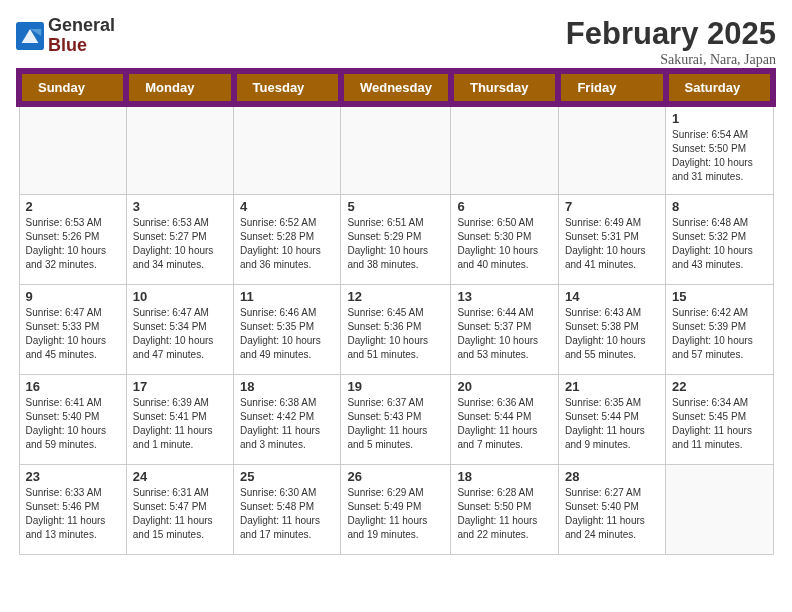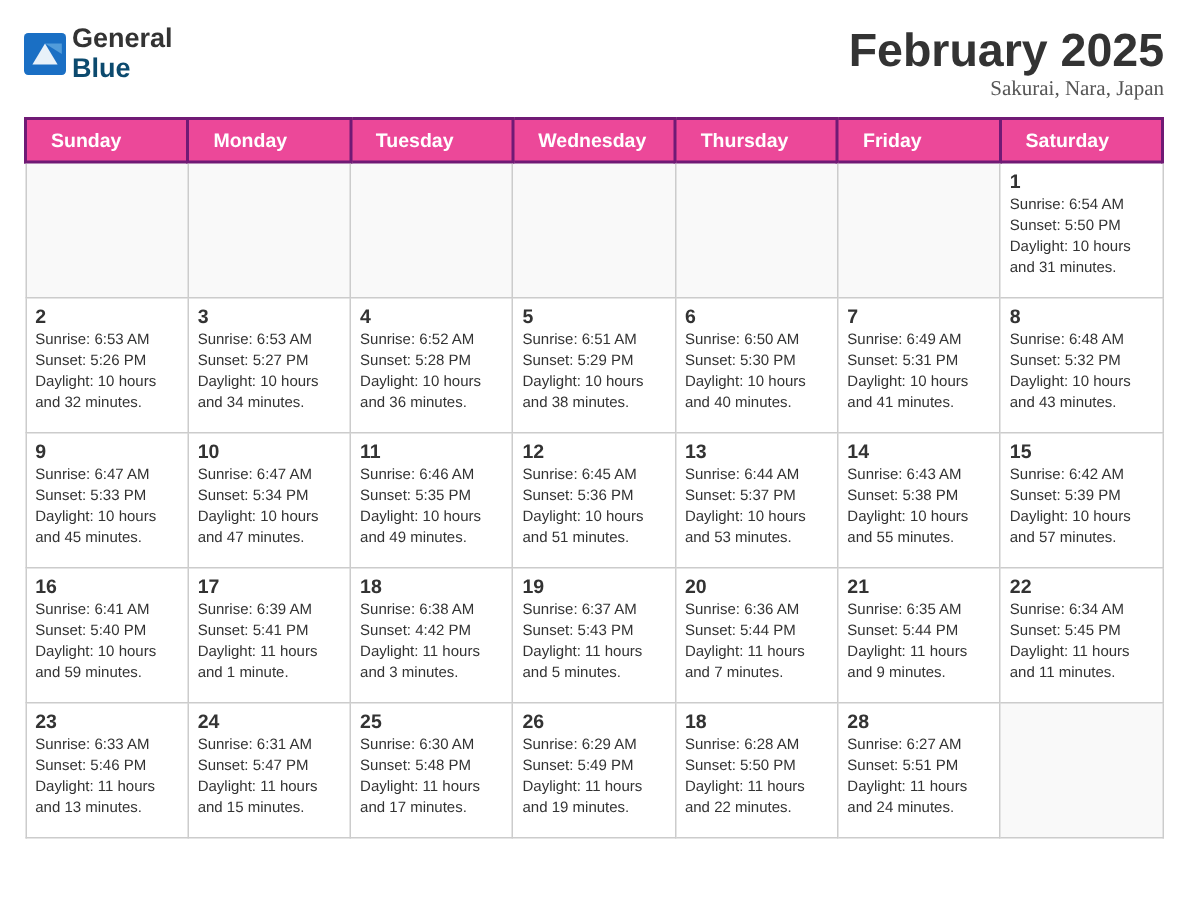--- a/index.html
+++ b/index.html
@@ -7,35 +7,35 @@
       font-family: Arial, sans-serif;
       background: #fff;
       width: 792px;
       min-height: 612px;
       padding: 16px;
     }
     .header {
       display: flex;
       justify-content: space-between;
       align-items: flex-start;
-      margin-bottom: 10px;
+      margin-bottom: 0;
     }
     .logo {
       display: flex;
       align-items: center;
     }
     .logo-text {
       display: flex;
       flex-direction: column;
       font-size: 18px;
       font-weight: bold;
       line-height: 1.1;
     }
     .logo-text .general { color: #333; }
-    .logo-text .blue { color: #0c4a6e; }
+    .logo-text .blue { color: #7f1d1d; }
     .logo-icon {
       width: 28px;
       height: 28px;
       margin-right: 4px;
     }
     .title-area {
       text-align: right;
     }
     .month-title {
       font-size: 31px;
@@ -46,26 +46,26 @@
       font-size: 14px;
       color: #555;
       font-family: Liberation Serif, serif;
     }
     .calendar {
       width: 100%;
       border-collapse: collapse;
       border: 1px solid #ccc;
     }
     .calendar th {
-      background-color: #ec4899;
+      background-color: #a16207;
       color: #fff;
       text-align: left;
       padding: 6px 16px;
       font-size: 13px;
-      border: 2px solid #701a75;
+      border: 6px solid #701a75;
     }
     .calendar td {
       vertical-align: top;
       border: 1px solid #ccc;
       padding: 4px 6px;
       width: calc(100% / 7);
       height: 88px;
       background: #fff;
     }
     .calendar td.empty {
@@ -293,19 +293,19 @@
         </td>
         <td>
           <div class="day-num">18</div>
           <div class="day-info">Sunrise: 6:28 AM
 Sunset: 5:50 PM
 Daylight: 11 hours and 22 minutes.</div>
         </td>
         <td>
           <div class="day-num">28</div>
           <div class="day-info">Sunrise: 6:27 AM
-Sunset: 5:51 PM
+Sunset: 5:40 PM
 Daylight: 11 hours and 24 minutes.</div>
         </td>
         <td class="empty"></td>
       </tr>
     </tbody>
 </table>
 
 </body></html>

